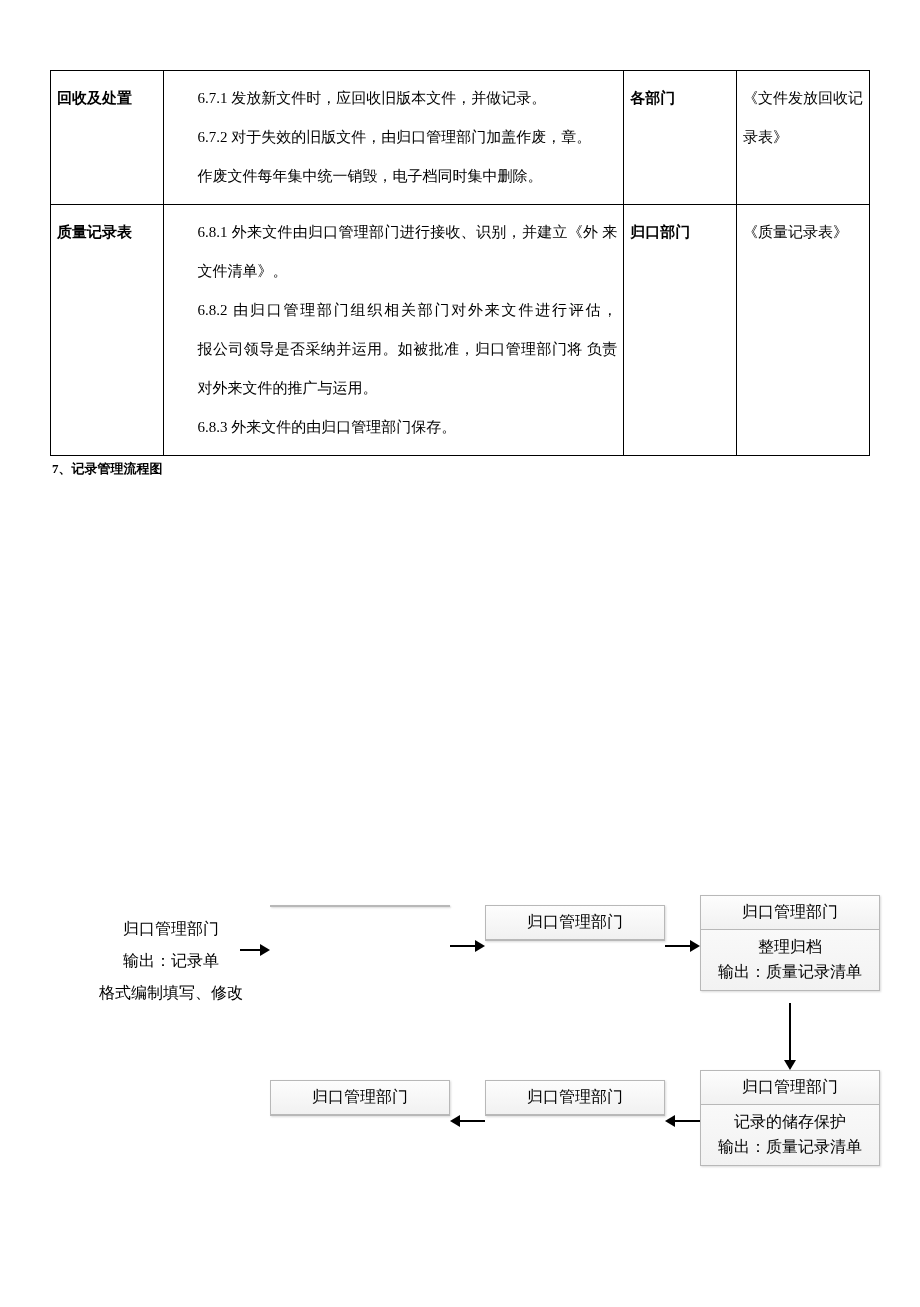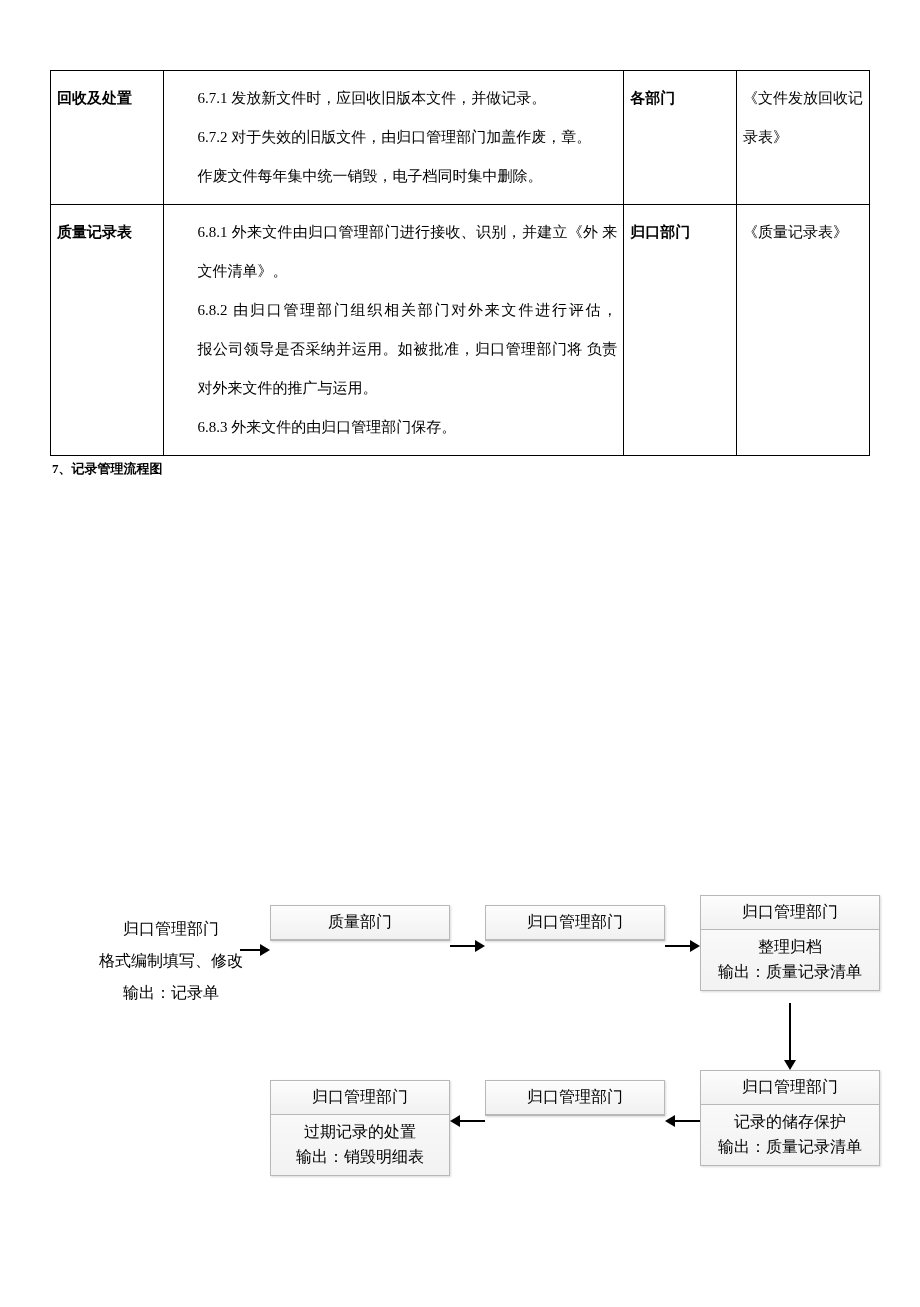--- a/index.html
+++ b/index.html
@@ -103,45 +103,43 @@
   </tr>
 </tbody>
   </table>
 
 <div class="section-title">7、记录管理流程图</div>
 
 <div class="flow-wrap">
 
   <div class="intro-text">
     <div>归口管理部门</div>
+    <div>输出：记录单</div>
     <div>格式编制填写、修改</div>
-    <div>输出：记录单</div>
   </div>
 
   <div class="node" style="left:210px; top:10px;">
-    <div class="head">质量部门</div>
   </div>
   <div class="node" style="left:425px; top:10px;">
     <div class="head">归口管理部门</div>
   </div>
   <div class="node" style="left:640px; top:0px;">
     <div class="head">归口管理部门</div>
     <div class="body">整理归档<br>输出：质量记录清单</div>
   </div>
 
   <div class="node" style="left:640px; top:175px;">
     <div class="head">归口管理部门</div>
     <div class="body">记录的储存保护<br>输出：质量记录清单</div>
   </div>
   <div class="node" style="left:425px; top:185px;">
     <div class="head">归口管理部门</div>
   </div>
   <div class="node" style="left:210px; top:185px;">
     <div class="head">归口管理部门</div>
-    <div class="body">过期记录的处置<br>输出：销毁明细表</div>
   </div>
 
   <div class="arrow horiz" style="left:180px; top:54px; width:20px;"></div>
   <div class="tri right" style="left:200px; top:49px;"></div>
 
   <div class="arrow horiz" style="left:390px; top:50px; width:25px;"></div>
   <div class="tri right" style="left:415px; top:45px;"></div>
 
   <div class="arrow horiz" style="left:605px; top:50px; width:25px;"></div>
   <div class="tri right" style="left:630px; top:45px;"></div>

